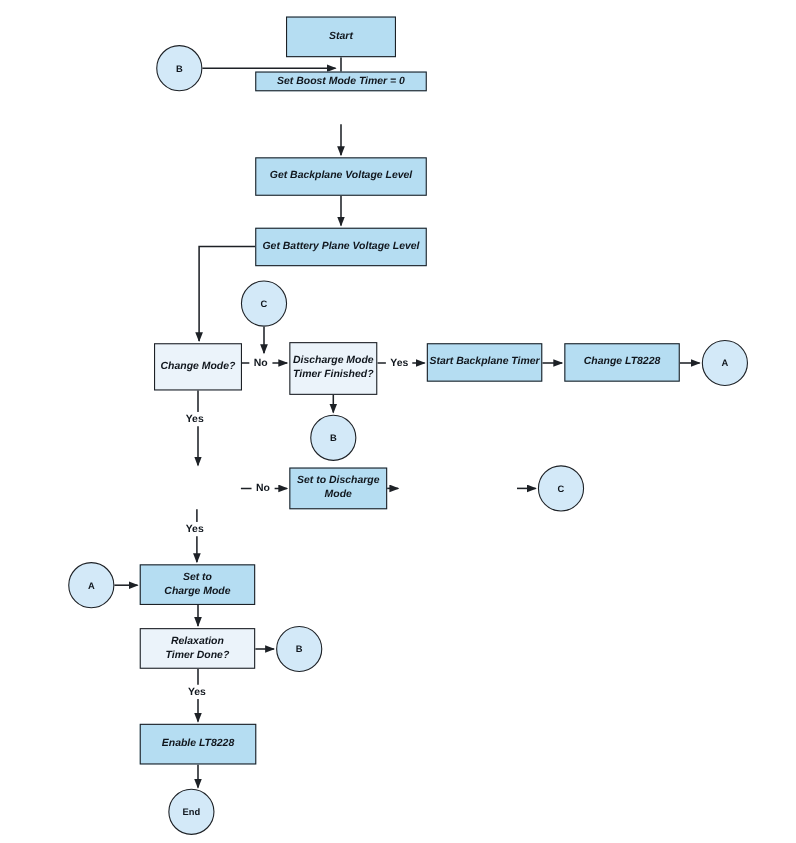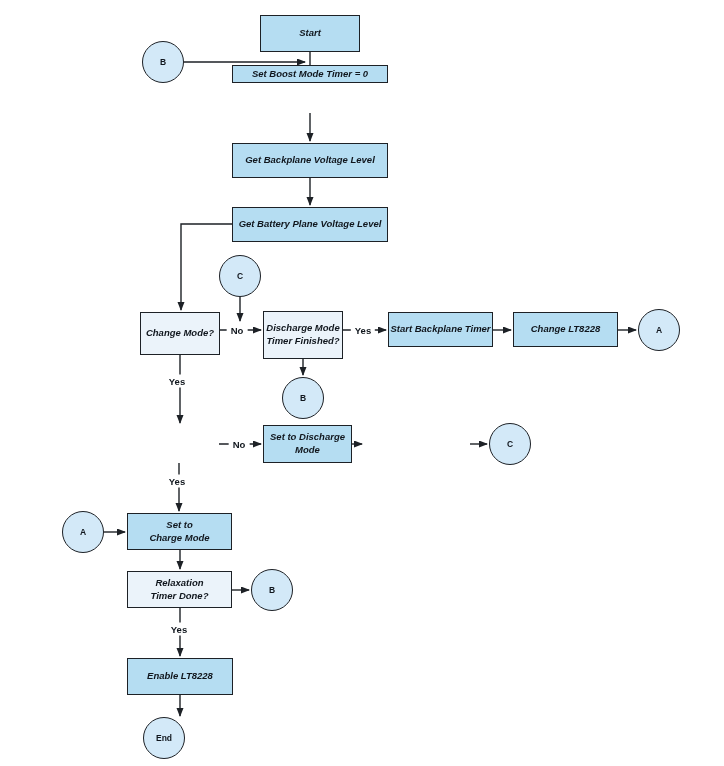--- a/index.html
+++ b/index.html
@@ -172,21 +172,21 @@
   </div>
   <div class="circle" style="left:489px;top:423px">
     <span>C</span>
   </div>
   <div class="circle" style="left:62px;top:511px">
     <span>A</span>
   </div>
   <div class="circle" style="left:251px;top:569px">
     <span>B</span>
   </div>
-  <div class="circle" style="left:143px;top:717px">
+  <div class="circle" style="left:153px;top:717px">
     <span>End</span>
   </div>
 
   <div class="edge-label" style="left:237px;top:330px">No</div>
   <div class="edge-label" style="left:363px;top:330px">Yes</div>
   <div class="edge-label" style="left:177px;top:381px">Yes</div>
   <div class="edge-label" style="left:239px;top:444px">No</div>
   <div class="edge-label" style="left:177px;top:481px">Yes</div>
   <div class="edge-label" style="left:179px;top:629px">Yes</div>
 

